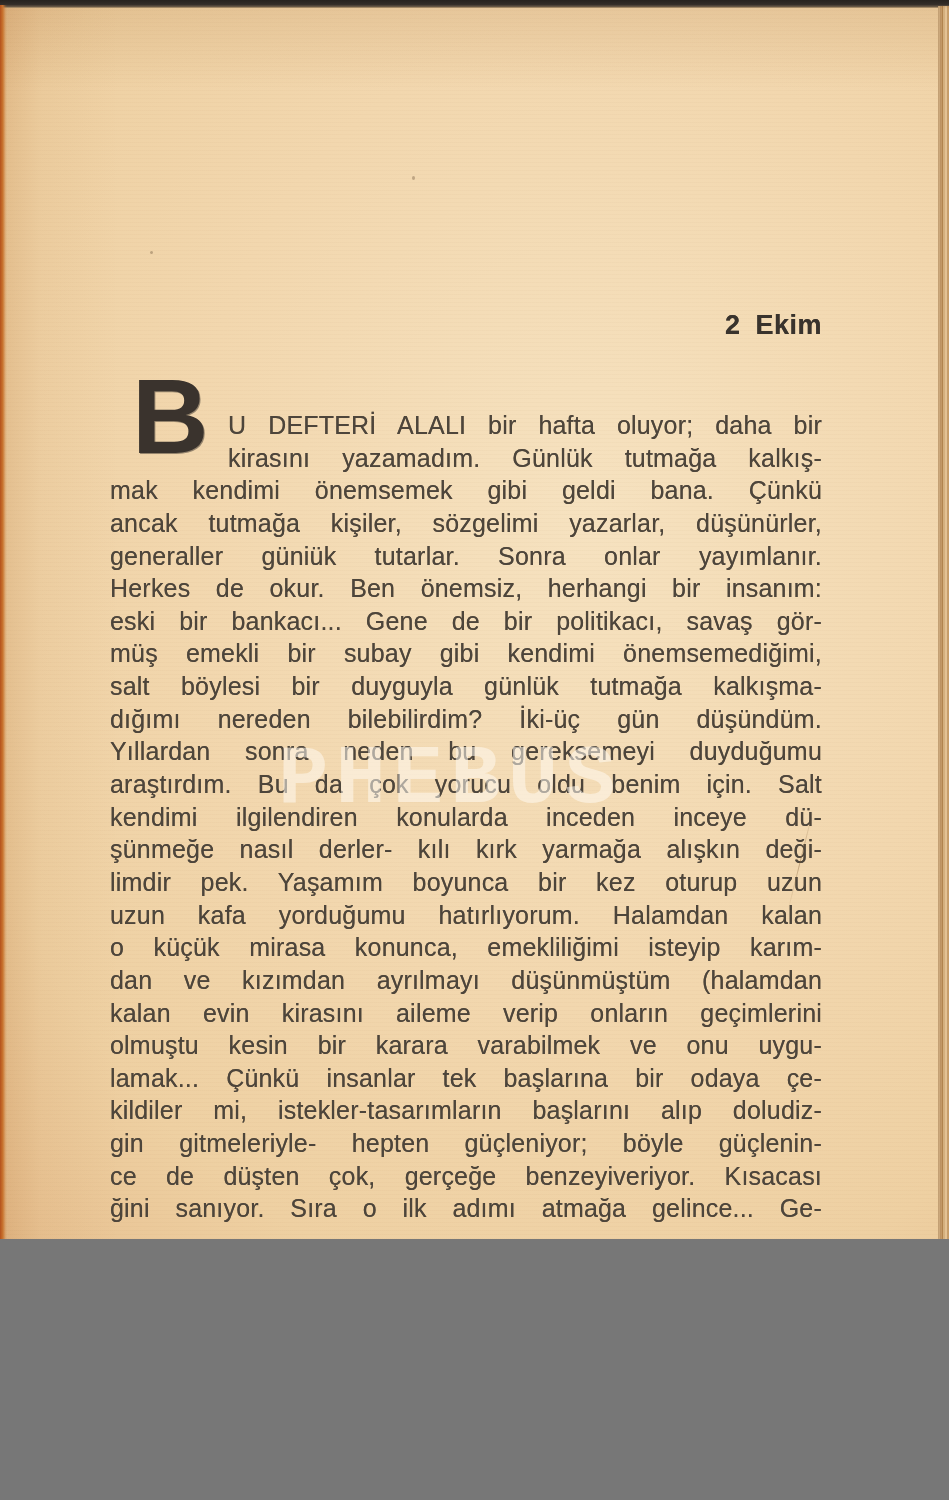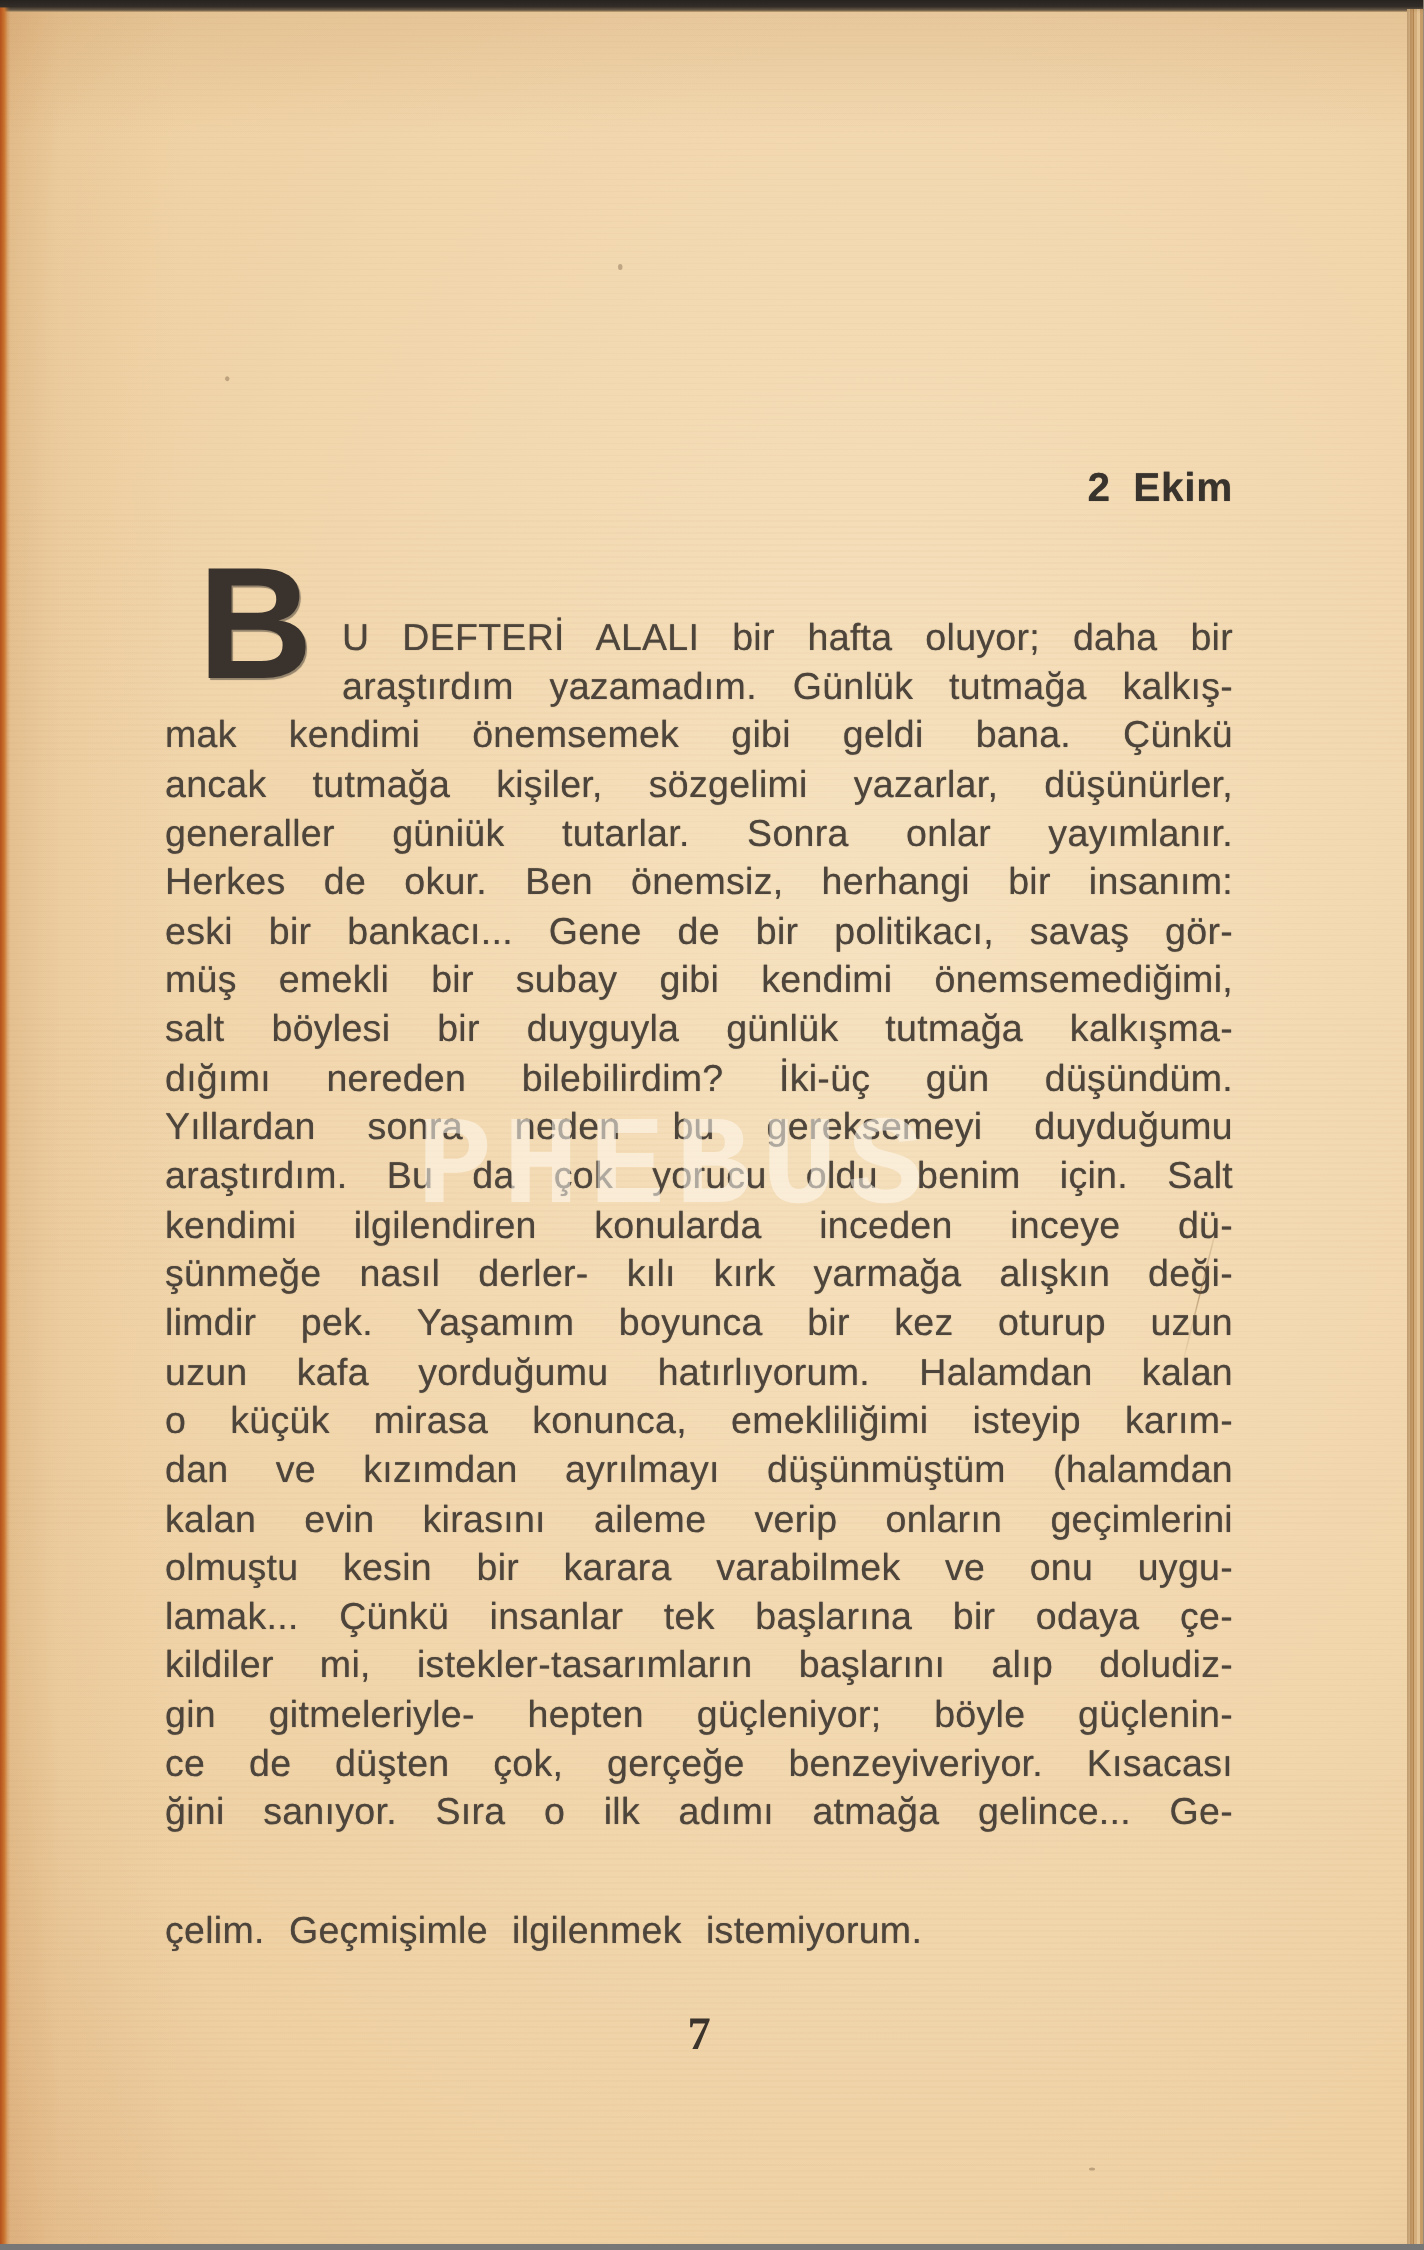--- a/index.html
+++ b/index.html
@@ -1,18 +1,18 @@
 <!DOCTYPE html>
 <html><head>
 <meta charset="utf-8">
 <style>
   html,body{margin:0;padding:0;background:#777;}
   .page{
     position:relative;
-    width:949px;height:1496px;
+    width:949px;height:1239px;
     margin:0 auto;
     overflow:hidden;
     background:
       repeating-linear-gradient(0deg, rgba(150,105,60,0.03) 0 1px, rgba(0,0,0,0) 1px 4px),
       linear-gradient(90deg, rgba(170,95,30,0.18) 0, rgba(170,95,30,0.05) 40px, rgba(0,0,0,0) 120px),
       linear-gradient(180deg, rgba(160,100,40,0.15) 0, rgba(0,0,0,0) 90px),
       radial-gradient(ellipse at 62% 42%, #f6e2c0 0%, #f2d7ae 48%, #eed0a2 78%, #e7c090 100%);
     font-family:"Liberation Sans", sans-serif;
   }
   .edge-top{
@@ -78,21 +78,21 @@
   <div class="edge-top"></div>
   <div class="edge-left"></div>
   <div class="edge-right"></div>
 
   <div class="date-header">2 Ekim</div>
 
   <div class="paragraph">
     <div class="dropcap">B</div>
     <div id="text-lines">
         <div class="line indent">U DEFTERİ ALALI bir hafta oluyor; daha bir</div>
-        <div class="line indent">araştırdım yazamadım. Günlük tutmağa kalkış-</div>
+        <div class="line indent">kirasını yazamadım. Günlük tutmağa kalkış-</div>
         <div class="line">mak kendimi önemsemek gibi geldi bana. Çünkü</div>
         <div class="line">ancak tutmağa kişiler, sözgelimi yazarlar, düşünürler,</div>
         <div class="line">generaller güniük tutarlar. Sonra onlar yayımlanır.</div>
         <div class="line">Herkes de okur. Ben önemsiz, herhangi bir insanım:</div>
         <div class="line">eski bir bankacı... Gene de bir politikacı, savaş gör-</div>
         <div class="line">müş emekli bir subay gibi kendimi önemsemediğimi,</div>
         <div class="line">salt böylesi bir duyguyla günlük tutmağa kalkışma-</div>
         <div class="line">dığımı nereden bilebilirdim? İki-üç gün düşündüm.</div>
         <div class="line">Yıllardan sonra neden bu gereksemeyi duyduğumu</div>
         <div class="line">araştırdım. Bu da çok yorucu oldu benim için. Salt</div>

